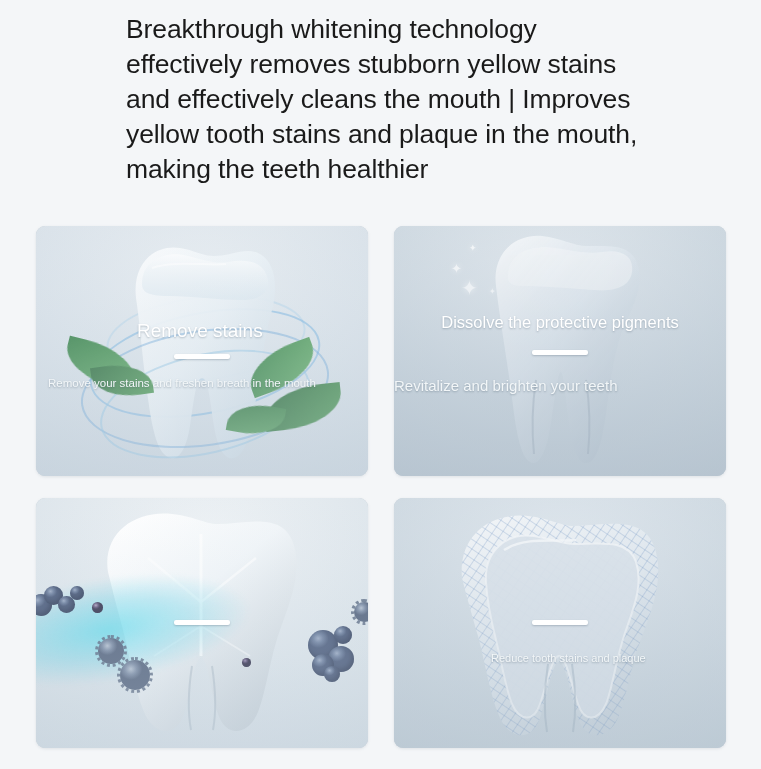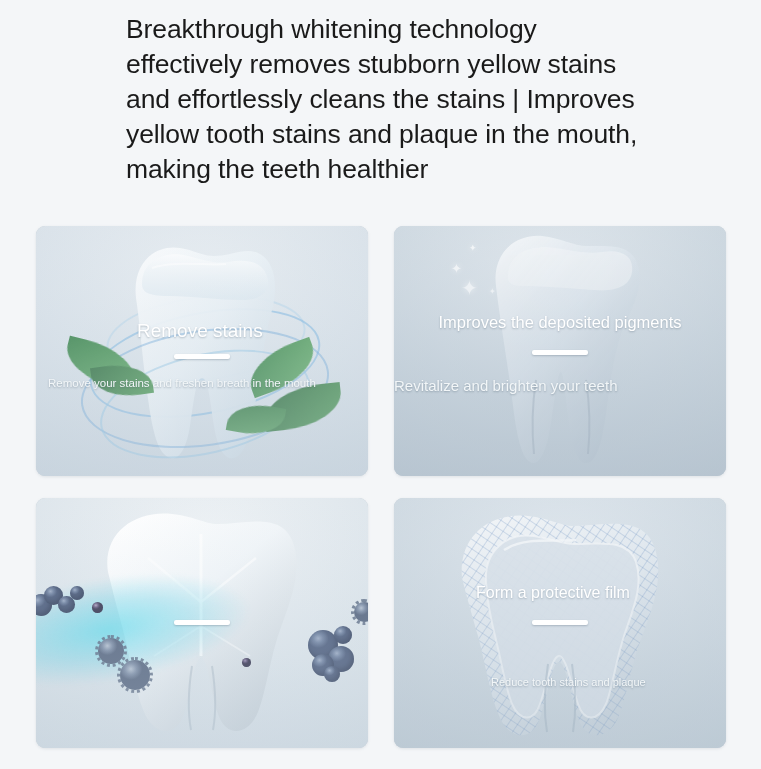--- a/index.html
+++ b/index.html
@@ -207,26 +207,26 @@
     position: absolute;
     left: 58px; top: 8px;
     width: 214px; height: 236px;
   }
   #card-4 .haze {
     position: absolute; inset: 0;
     background: linear-gradient(180deg, rgba(212,222,231,0.22) 0%, rgba(196,209,220,0.40) 55%, rgba(186,200,212,0.48) 100%);
   }
   #card-4 .c-title { left: 82px; top: 84px; font-size: 16px; line-height: 22px; }
   #card-4 .c-rule  { left: 138px; top: 122px; width: 56px; }
-  #card-4 .c-sub   { left: 97px; top: 153px; font-size: 11px; line-height: 15px; margin-top: 24px; }
+  #card-4 .c-sub   { left: 97px; top: 153px; font-size: 11px; line-height: 15px; }
 </style>
 </head>
 <body>
 
-<div id="headline">Breakthrough whitening technology effectively removes stubborn yellow stains and effortlessly cleans the stains | Improves yellow tooth stains and plaque in the mouth, making the teeth healthier</div>
+<div id="headline">Breakthrough whitening technology effectively removes stubborn yellow stains and effectively cleans the mouth | Improves yellow tooth stains and plaque in the mouth, making the teeth healthier</div>
 
 <div id="card-grid">
 
   <div class="card" id="card-1">
     <div class="art">
 
       <div class="swirl" id="sw-d"></div>
       <div class="swirl" id="sw-a"></div>
 
       <svg class="tooth-1" viewBox="0 0 160 228">
@@ -292,21 +292,21 @@
 
       <div class="star" id="st-1">✦</div>
       <div class="star" id="st-2">✦</div>
       <div class="star" id="st-3">✦</div>
       <div class="star" id="st-4">✦</div>
 
       <div class="haze"></div>
     </div>
 
     <div class="overlay-txt">
-      <div class="c-title">Improves the deposited pigments</div>
+      <div class="c-title">Dissolve the protective pigments</div>
       <div class="c-rule"></div>
       <div class="c-sub">Revitalize and brighten your teeth</div>
     </div>
   </div>
 
   <div class="card" id="card-3">
     <div class="art">
 
       <svg class="tooth-3" viewBox="0 0 214 232">
         <defs>
@@ -398,19 +398,18 @@
           <path d="M52 44 C74 30 104 36 124 34" stroke="#ffffff" stroke-width="2.5" fill="none" opacity="0.85"></path>
           <path d="M96 158 C92 184 92 208 95 226" stroke="#8fa3b4" stroke-width="2" fill="none" opacity="0.5"></path>
           <path d="M120 158 C124 184 124 208 121 226" stroke="#8fa3b4" stroke-width="2" fill="none" opacity="0.5"></path>
         </svg>
       </div>
 
       <div class="haze"></div>
     </div>
 
     <div class="overlay-txt">
-      <div class="c-title">Form a protective film</div>
       <div class="c-rule"></div>
       <div class="c-sub">Reduce tooth stains and plaque</div>
     </div>
   </div>
 
 </div>
 
 </body></html>

